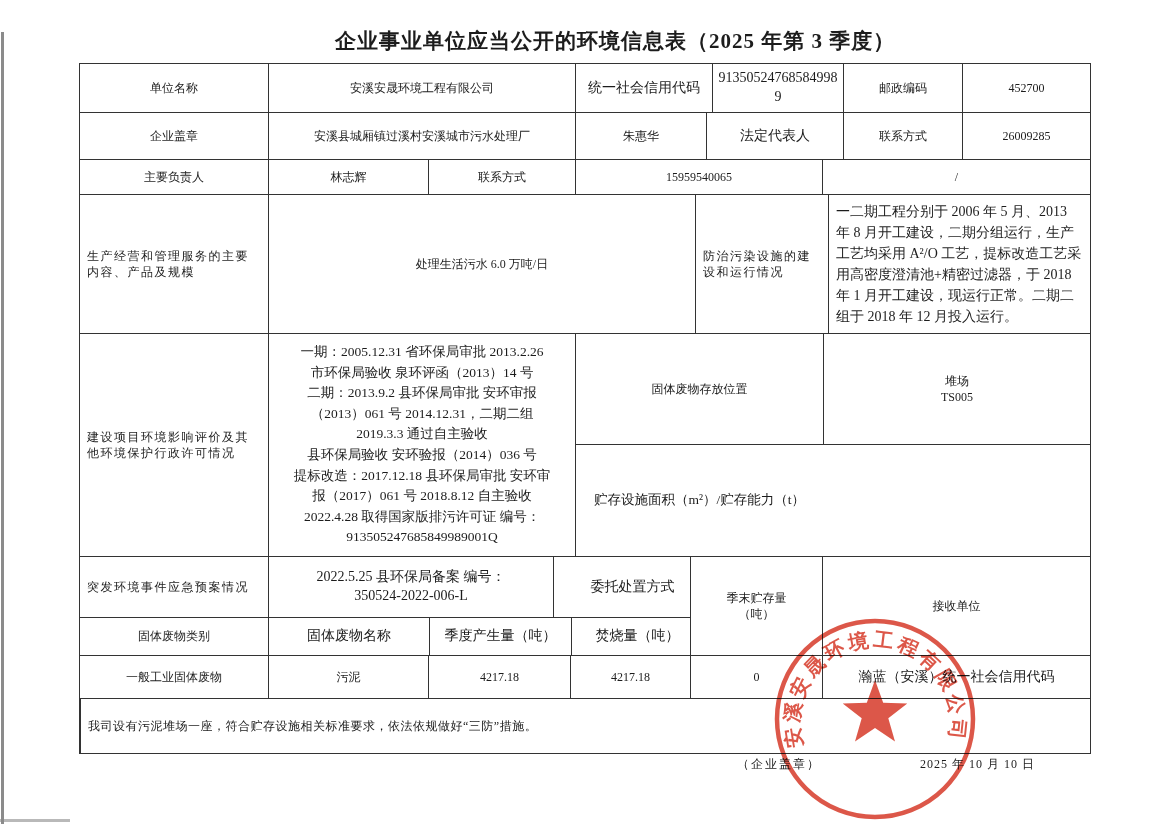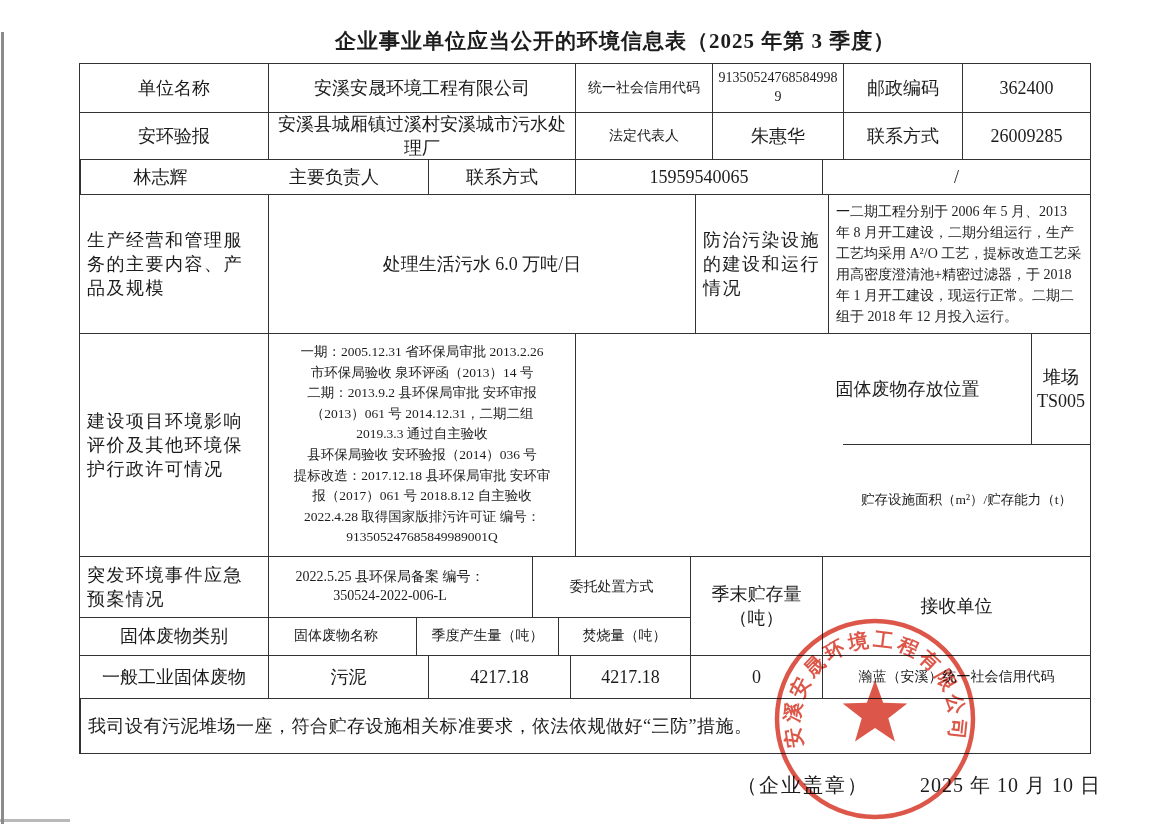--- a/index.html
+++ b/index.html
@@ -11,71 +11,71 @@
   .page-title{
     position:absolute;left:110px;top:27px;width:1010px;
     text-align:center;font-size:21px;font-weight:bold;letter-spacing:1px;
   }
   .tbl{
     position:absolute;left:79px;top:63px;width:1010px;
     border:1.6px solid #333;box-sizing:content-box;background:transparent;
   }
   .r{display:flex;}
   .bt{border-top:1.5px solid #333;}
-  .bl{border-left:1.5px solid #333;align-items:flex-end;}
+  .bl{border-left:1.5px solid #333;}
   .c{
     display:flex;align-items:center;justify-content:center;text-align:center;
     padding:1px 5px;box-sizing:border-box;flex-shrink:0;
-    font-size:18px;line-height:1.35;
+    font-size:12px;line-height:1.35;
   }
   .stack{display:flex;flex-direction:column;box-sizing:border-box;flex-shrink:0;padding:0;}
   .sub{display:flex;box-sizing:border-box;}
   .grow{flex:1;}
   .tl{justify-content:flex-start;text-align:left;letter-spacing:1.5px;padding:2px 7px;}
   .pre{white-space:pre-line;}
   .breakall{word-break:break-all;}
   .f14{font-size:14px;}
   .f135{font-size:13.5px;line-height:1.52;}
   .nowrap{white-space:nowrap;}
-  .footer-note{position:absolute;top:772px;font-size:20px;letter-spacing:2px;}
+  .footer-note{position:absolute;top:756px;font-size:12px;letter-spacing:2px;}
   .seal-wrap{position:absolute;left:768px;top:612px;width:216px;height:214px;pointer-events:none;opacity:0.88;mix-blend-mode:multiply;}
   .scan-edge-left{position:absolute;left:1px;top:32px;width:3px;height:792px;background:#4d4d4d;opacity:.65;}
   .scan-edge-bottom{position:absolute;left:0;top:819px;width:70px;height:3px;background:#8a8a8a;opacity:.6;}
 </style>
 </head>
 <body>
 
 <div class="scan-edge-left"></div>
 <div class="scan-edge-bottom"></div>
 
 <div class="page-title">企业事业单位应当公开的环境信息表（2025 年第 3 季度）</div>
 
 <div class="tbl">
 
   <div class="r" style="height:48px">
     <div class="c" style="width:188px">单位名称</div>
     <div class="c bl" style="width:307px">安溪安晟环境工程有限公司</div>
     <div class="c bl f14" style="width:137px">统一社会信用代码</div>
     <div class="c bl breakall f14" style="width:131px">913505247685849989</div>
     <div class="c bl" style="width:119px">邮政编码</div>
-    <div class="c bl" style="width:128px">362400</div>
+    <div class="c bl" style="width:128px">452700</div>
   </div>
 
   <div class="r bt" style="height:46px">
-    <div class="c" style="width:188px">安环验报</div>
+    <div class="c" style="width:188px">企业盖章</div>
     <div class="c bl" style="width:307px">安溪县城厢镇过溪村安溪城市污水处理厂</div>
+    <div class="c bl" style="width:131px">朱惠华</div>
     <div class="c bl f14" style="width:137px">法定代表人</div>
-    <div class="c bl" style="width:131px">朱惠华</div>
     <div class="c bl" style="width:119px">联系方式</div>
     <div class="c bl" style="width:128px">26009285</div>
   </div>
 
   <div class="r bt" style="height:34px">
+    <div class="c" style="width:188px">主要负责人</div>
     <div class="c bl" style="width:160px">林志辉</div>
-    <div class="c" style="width:188px">主要负责人</div>
     <div class="c bl" style="width:147px">联系方式</div>
     <div class="c bl" style="width:247px">15959540065</div>
     <div class="c bl" style="width:268px">/</div>
   </div>
 
   <div class="r bt" style="height:138px">
     <div class="c tl" style="width:188px">生产经营和管理服务的主要内容、产品及规模</div>
     <div class="c bl" style="width:427px">处理生活污水 6.0 万吨/日</div>
     <div class="c bl tl" style="width:133px">防治污染设施的建设和运行情况</div>
     <div class="c bl tl f14" style="width:262px;letter-spacing:0;line-height:1.5">一二期工程分别于 2006 年 5 月、2013 年 8 月开工建设，二期分组运行，生产工艺均采用 A²/O 工艺，提标改造工艺采用高密度澄清池+精密过滤器，于 2018 年 1 月开工建设，现运行正常。二期二组于 2018 年 12 月投入运行。</div>

